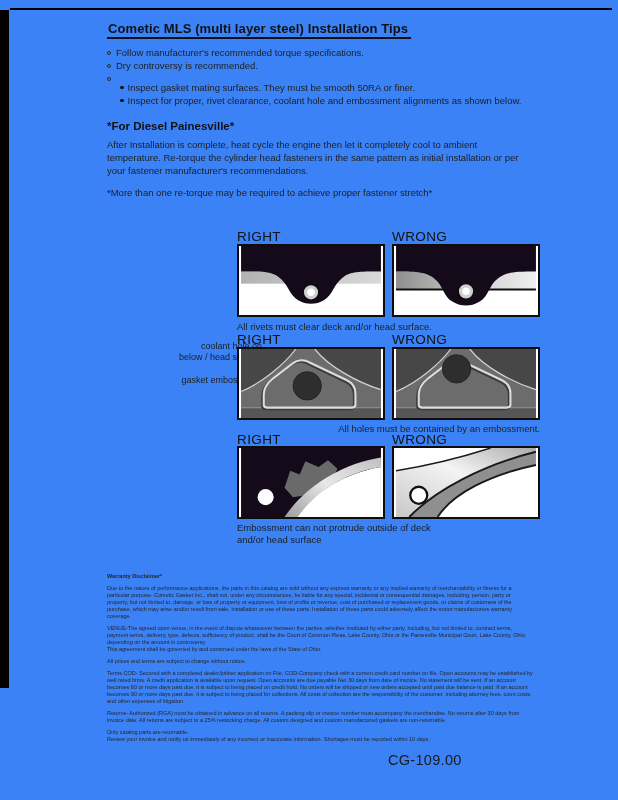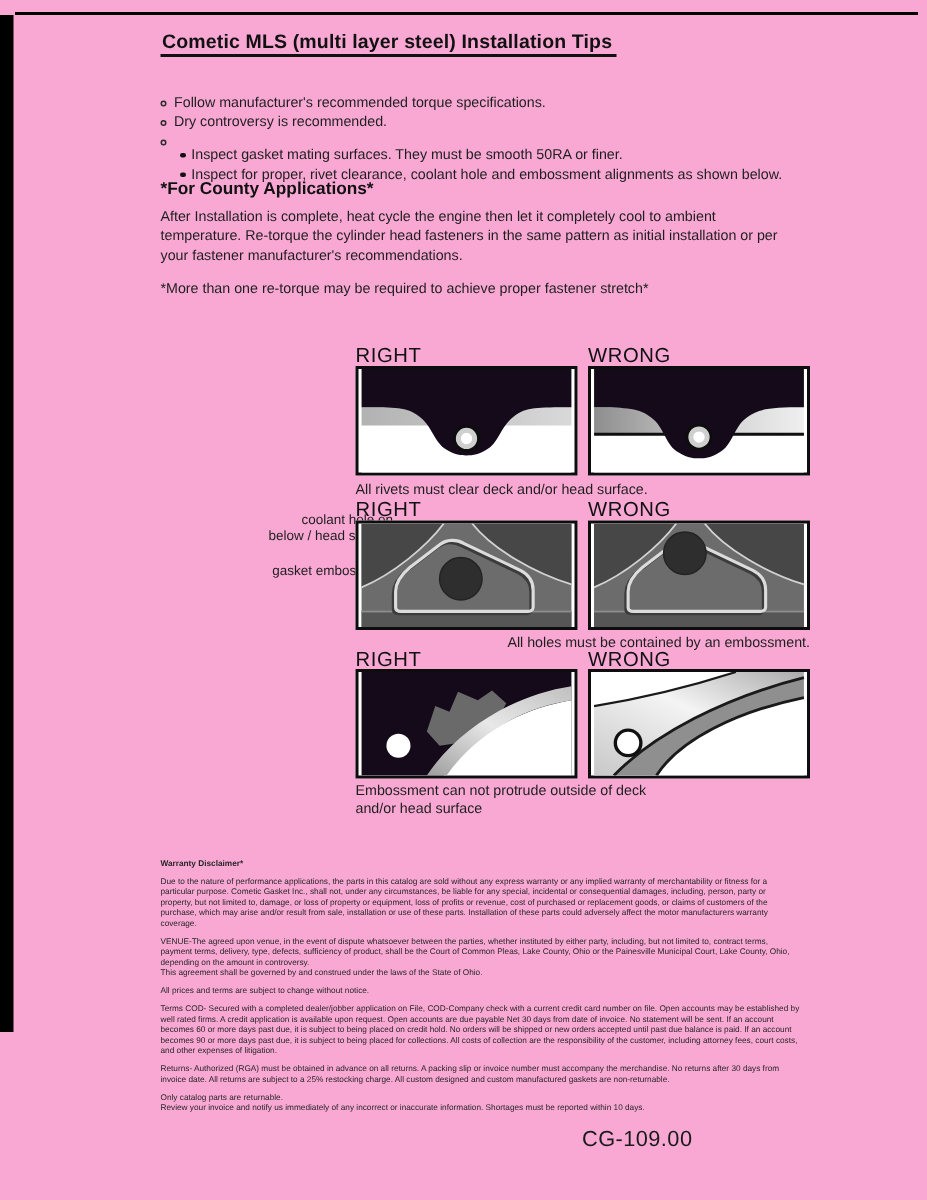--- a/index.html
+++ b/index.html
@@ -4,33 +4,33 @@
 <style>
   * { margin:0; padding:0; box-sizing:border-box; }
   html,body { width:618px; height:800px; }
   body {
     background:#ffffff;
     font-family:"Liberation Sans", sans-serif;
     color:var(--ink, #1b1b1b);
     position:relative;
     overflow:hidden;
   }
-  .page { position:absolute; inset:0; background:#f9a8d4; }
+  .page { position:absolute; inset:0; background:#3b82f6; }
 
   
   .scan-top  { position:absolute; left:10px; top:8px;  width:602px; height:2px; background:#000; }
   .scan-left { position:absolute; left:0;    top:10px; width:9px;  height:678px; background:#000; }
 
   
   .tips { position:absolute; left:107px; top:19px; width:424px; }
   .title {
     display:inline-block; font-size:13px; font-weight:bold; letter-spacing:.1px;
     border-bottom:2px solid #111; padding:0 3px 1px 1px; color:#111;
   }
-  .bullets { margin-top:24px; }
+  .bullets { margin-top:7px; }
   .bullet { display:flex; font-size:9.5px; line-height:13px; color:#1e1e1e; }
   .bullet .marker-o { flex:none; width:4px; height:4px; border:1px solid #2a2a2a; border-radius:50%; margin:4.5px 5px 0 0; }
   .bullet.sub { margin-left:13px; }
   .bullet .marker-f { flex:none; width:3.5px; height:3.5px; background:#111; border-radius:50%; margin:5px 4px 0 0; }
 
   
   .diesel { position:absolute; left:107px; top:120px; width:424px; }
   .diesel h2 { font-size:11.5px; font-weight:bold; color:#111; margin-bottom:6px; }
   .diesel p { font-size:9.5px; line-height:13px; margin-bottom:9px; color:#1e1e1e; }
 
@@ -79,21 +79,21 @@
         <span>Inspect gasket mating surfaces.  They must be smooth 50RA or finer.</span>
       </div>
       <div class="bullet sub">
         <span class="marker-f"></span>
         <span>Inspect for proper, rivet clearance, coolant hole and embossment alignments as shown below.</span>
       </div>
     </div>
   </div>
 
   <div class="diesel">
-    <h2>*For County Applications*</h2>
+    <h2>*For Diesel Painesville*</h2>
     <p>After Installation is complete, heat cycle the engine then let it completely cool to ambient temperature. Re-torque the cylinder head fasteners in the same pattern as initial installation or per your fastener manufacturer's recommendations.</p>
     <p>*More than one re-torque may be required to achieve proper fastener stretch*</p>
   </div>
 
   <div class="rw-label" style="left:237px; top:229px;">RIGHT</div>
   <div class="rw-label" style="left:392px; top:229px;">WRONG</div>
 
   <svg class="panel" style="left:237px; top:244px;" viewBox="0 0 148 73">
     <defs>
       <linearGradient id="g1r" x1="0" y1="0" x2="1" y2="0">

